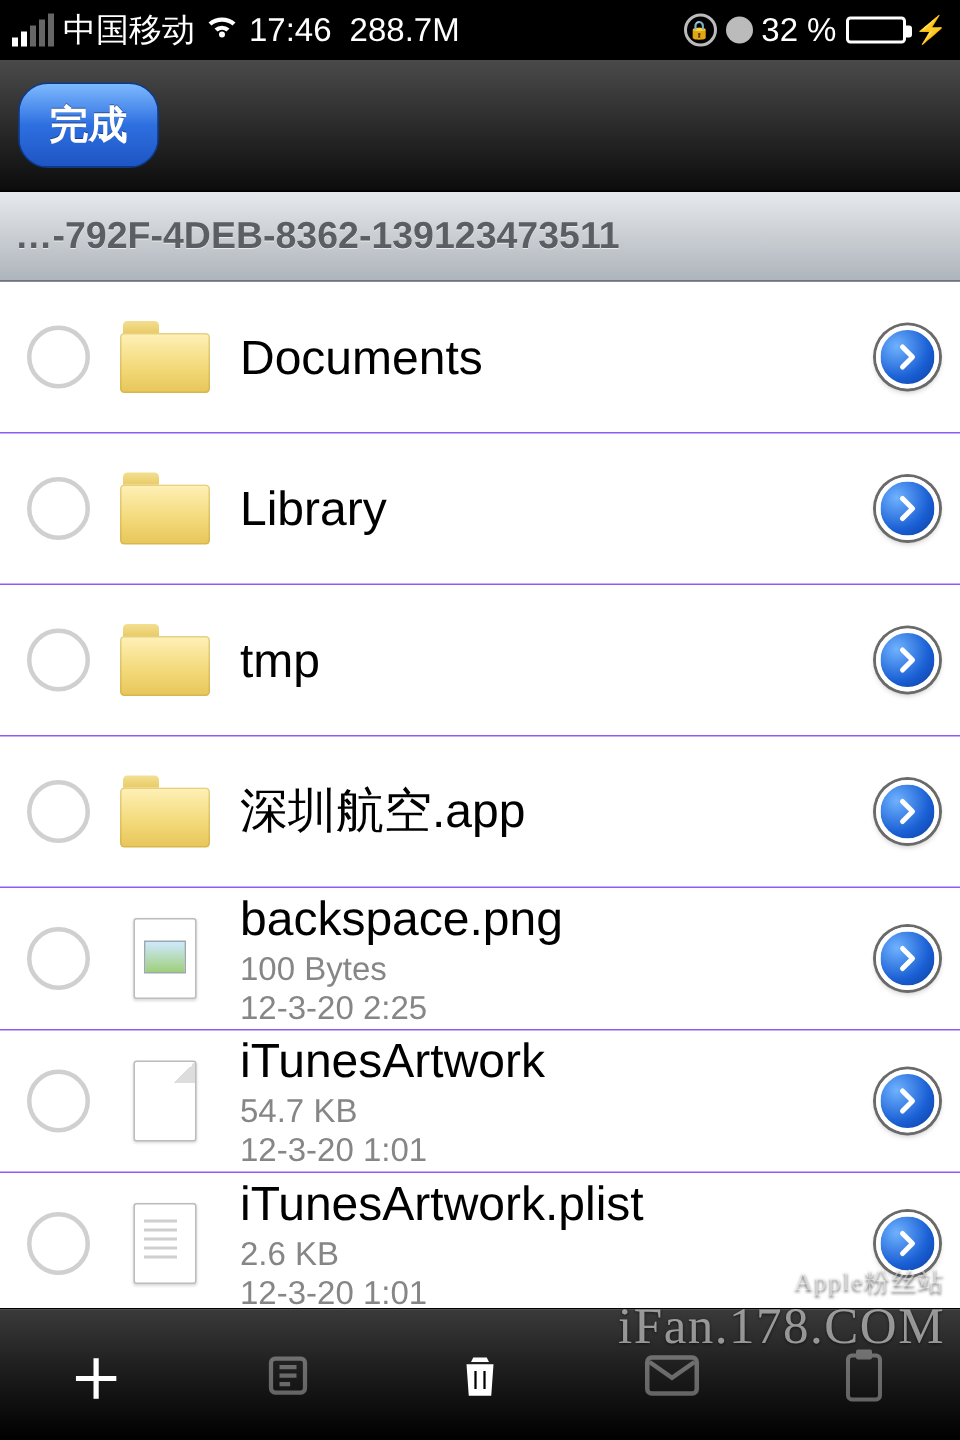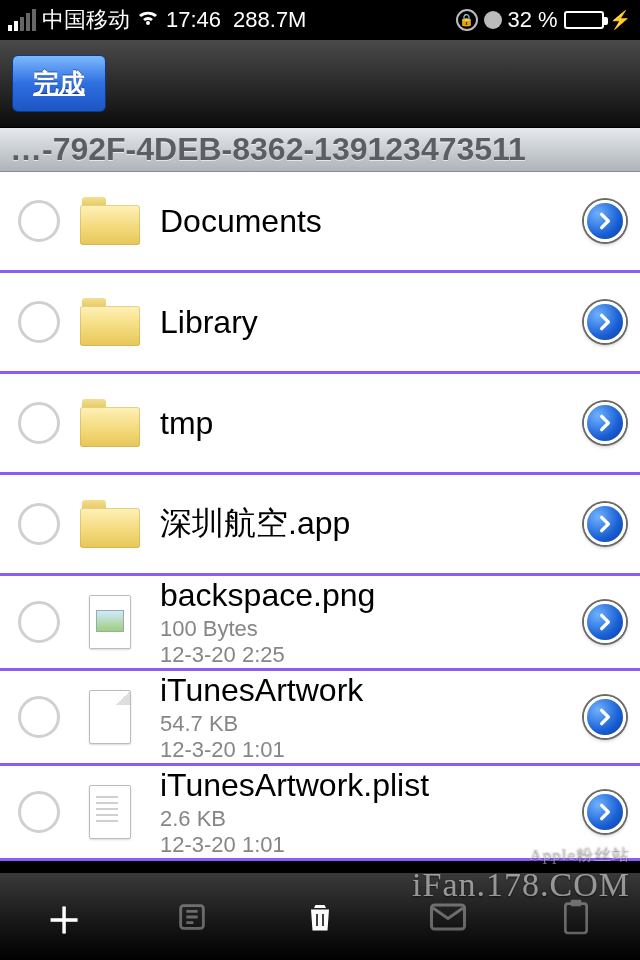--- a/index.html
+++ b/index.html
@@ -41,41 +41,40 @@
   }
   .nav-title {
     flex:1; text-align:center; color:#fff; font-size:34px; font-weight:bold;
     text-shadow: 0 -1px 0 #000;
     white-space:nowrap; overflow:hidden; text-overflow:ellipsis;
     margin-left: 90px;
   }
   .done-btn {
     background: linear-gradient(#7db9ff 0%, #2e6fe0 50%, #1e55c4 100%);
     color:#fff; font-size:26px; font-weight:bold;
-    padding: 10px 20px; border-radius:6px; border:1px solid #0b3a8a;
+    padding: 10px 20px; border-radius:20px; border:1px solid #0b3a8a;
     text-shadow:0 -1px 0 rgba(0,0,0,.4);
-    text-decoration:underline;
   }
 
   
   .breadcrumb {
-    height: 44px;
+    height: 60px;
     background: linear-gradient(#e6e9ec, #aeb4bb);
-    color:#5b5f64; font-size:32px; font-weight:bold;
+    color:#5b5f64; font-size:25px; font-weight:bold;
     display:flex; align-items:center; padding:0 10px;
     white-space:nowrap; overflow:hidden;
     text-shadow:0 1px 0 rgba(255,255,255,.6);
     border-bottom:1px solid #8a8e93;
   }
 
   
   .list { background:#fff; }
   .row {
     height: 101px; display:flex; align-items:center;
-    padding: 0 14px 0 18px; border-bottom:3px solid #8b5cf6;
+    padding: 0 14px 0 18px; border-bottom:1px solid #8b5cf6;
     gap: 14px;
   }
   .row.file { height: 95px; }
   .radio {
     width:42px; height:42px; border:3px solid #d0d0d0; border-radius:50%;
     flex-shrink:0;
   }
   .icon-slot { width:72px; display:flex; align-items:center; justify-content:center; flex-shrink:0; }
   .folder-icon {
     width:60px; height:48px; position:relative;

